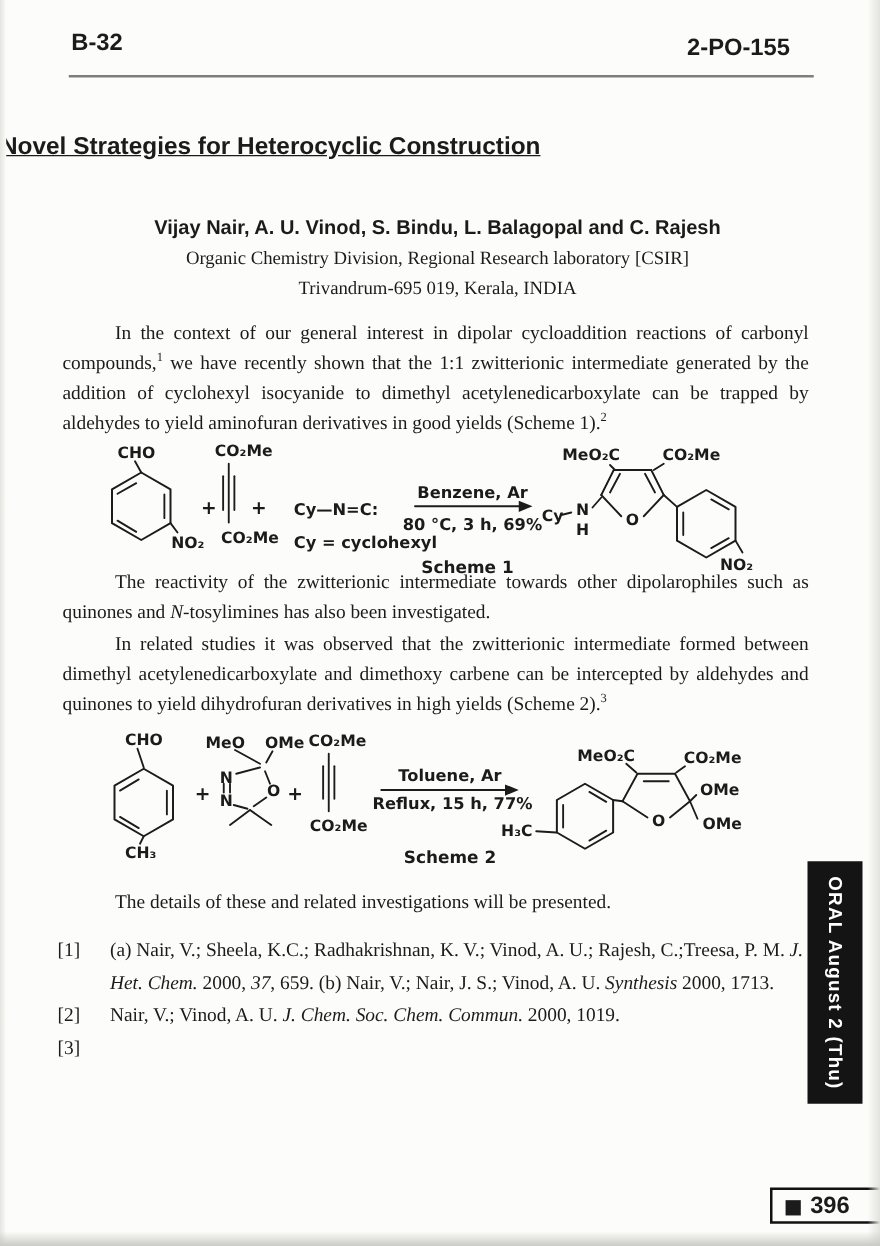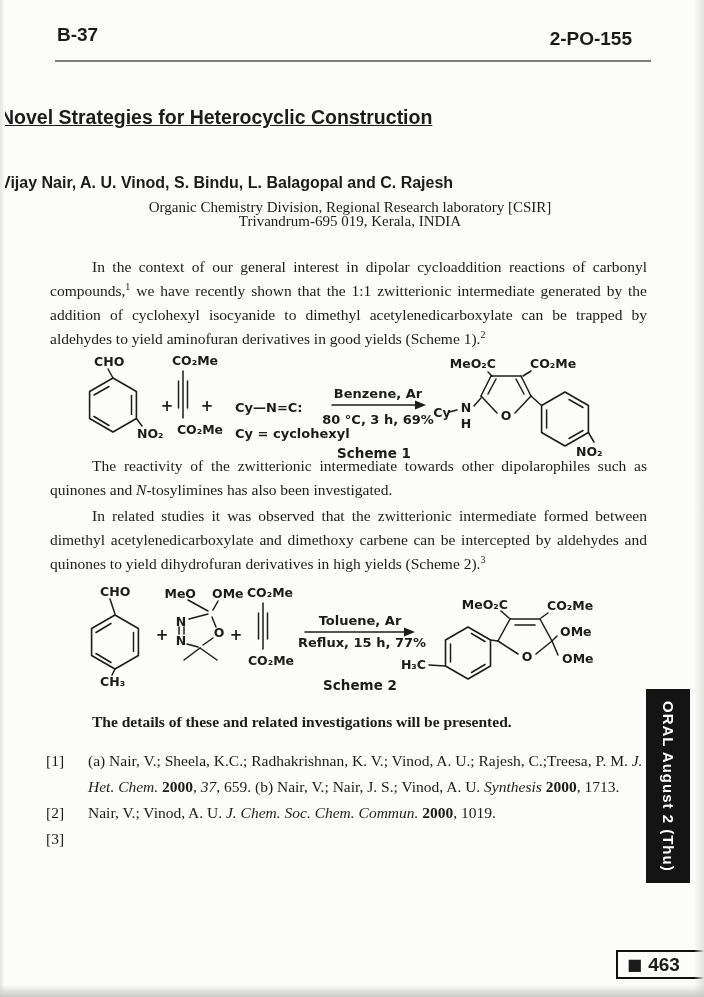--- a/index.html
+++ b/index.html
@@ -12,30 +12,30 @@
               background:linear-gradient(90deg,rgba(0,0,0,0),#e2e2de);}
   .edge-bottom{position:absolute;left:0;bottom:0;width:100%;height:12px;
                background:linear-gradient(180deg,rgba(0,0,0,0),#c9c9c5);}
   
   .hdr-left{position:absolute;left:57px;top:24px;font:700 19px "Liberation Sans",sans-serif;}
   .hdr-right{position:absolute;right:72px;top:28px;font:700 19px "Liberation Sans",sans-serif;margin-left:30px;}
   .hdr-rule{position:absolute;left:55px;top:60px;width:596px;height:2px;background:#7e7e7a;}
   
   .title{position:absolute;left:0;top:103px;width:700px;text-align:left;
          font:700 19.5px/28px "Liberation Sans",sans-serif;text-decoration:underline;}
-  .authors{position:absolute;left:0;top:174px;width:700px;text-align:left;
+  .authors{position:absolute;left:0;top:174px;width:700px;text-align:center;
            font:700 16px "Liberation Sans",sans-serif;}
   .affil{position:absolute;left:0;width:700px;text-align:center;font-size:15px;}
-  .affil1{top:199px;} .affil2{top:213px;}
+  .affil1{top:199px;} .affil2{top:223px;}
   
   .body-p{position:absolute;left:50px;width:597px;margin:0;text-align:justify;
           font-size:15.5px;line-height:24px;text-indent:42px;}
-  .p1{top:255px;} .p2{top:454px;text-indent:42px;} .p3{top:504px;} .closing{top:710px;font-weight:bold;}
+  .p1{top:255px;} .p2{top:454px;text-indent:42px;} .p3{top:504px;} .closing{top:710px;}
   sup{font-size:10px;line-height:0;vertical-align:super;}
-  .run-i{font-style:italic;} .run-b{font-weight:700;}
+  .run-i{font-style:italic;} .run-b{font-weight:400;}
   
   .scheme{position:absolute;left:38px;}
   .scheme1{top:350px;} .scheme2{top:583px;}
   .s-line{stroke:#1c1c1c;stroke-width:1.5;fill:none;stroke-linecap:round;}
   .s-ring{stroke:#1c1c1c;stroke-width:1.6;fill:none;stroke-linejoin:round;}
   .s-fill{fill:#1c1c1c;stroke:none;}
   .sl{font:700 12.5px "DejaVu Sans","Liberation Sans",sans-serif;fill:#1b1b1b;}
   .scond{font:700 13px "DejaVu Sans","Liberation Sans",sans-serif;fill:#1b1b1b;}
   .scap{font:700 13.5px "DejaVu Sans","Liberation Sans",sans-serif;fill:#1b1b1b;}
   .splus{font:700 15px "DejaVu Sans","Liberation Sans",sans-serif;fill:#1b1b1b;}
@@ -53,21 +53,21 @@
               border:2.5px solid #111;background:#fcfcfa;
               display:flex;align-items:center;gap:6px;padding-left:9px;box-sizing:border-box;}
   .pageno-marker{font:16px "DejaVu Sans",sans-serif;line-height:1;}
   .pageno-value{font:700 19px "Liberation Sans",sans-serif;}
 </style>
 </head>
 <body>
 
 <div class="page">
 
-  <div class="hdr-left">B-37</div>
+  <div class="hdr-left">B-32</div>
   <div class="hdr-right">2-PO-155</div>
   <div class="hdr-rule"></div>
 
   <div class="title">
     <div>Novel Strategies for Heterocyclic Construction</div>
   </div>
   <div class="authors">Vijay Nair, A. U. Vinod, S. Bindu, L. Balagopal and C. Rajesh</div>
   <div class="affil affil1">Organic Chemistry Division, Regional Research laboratory [CSIR]</div>
   <div class="affil affil2">Trivandrum-695 019, Kerala, INDIA</div>
 
@@ -231,19 +231,19 @@
     </div>
     <div class="ref">
       <span class="ref-num">[3]</span>
     </div>
   </div>
 
   <div class="side-tab" style="background:#141414;color:#ffffff;">ORAL August 2 (Thu)</div>
 
   <div class="pageno-box">
     <span class="pageno-marker">■</span>
-    <span class="pageno-value">463</span>
+    <span class="pageno-value">396</span>
   </div>
 
   <div class="edge-left"></div>
   <div class="edge-right"></div>
   <div class="edge-bottom"></div>
 </div>
 
 </body></html>

